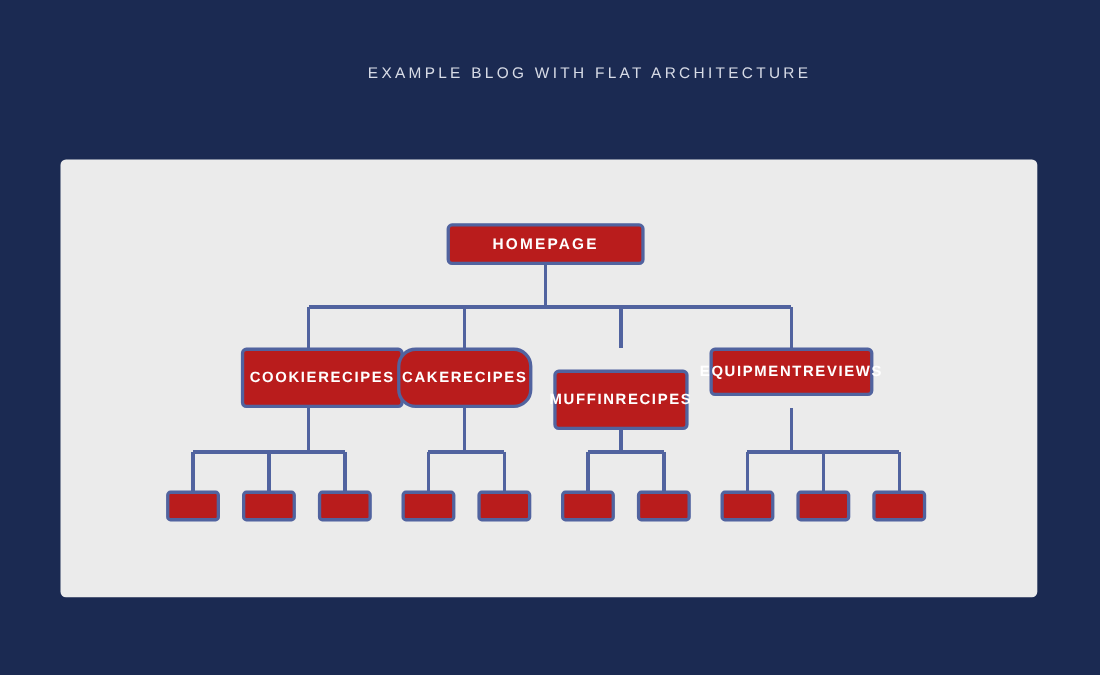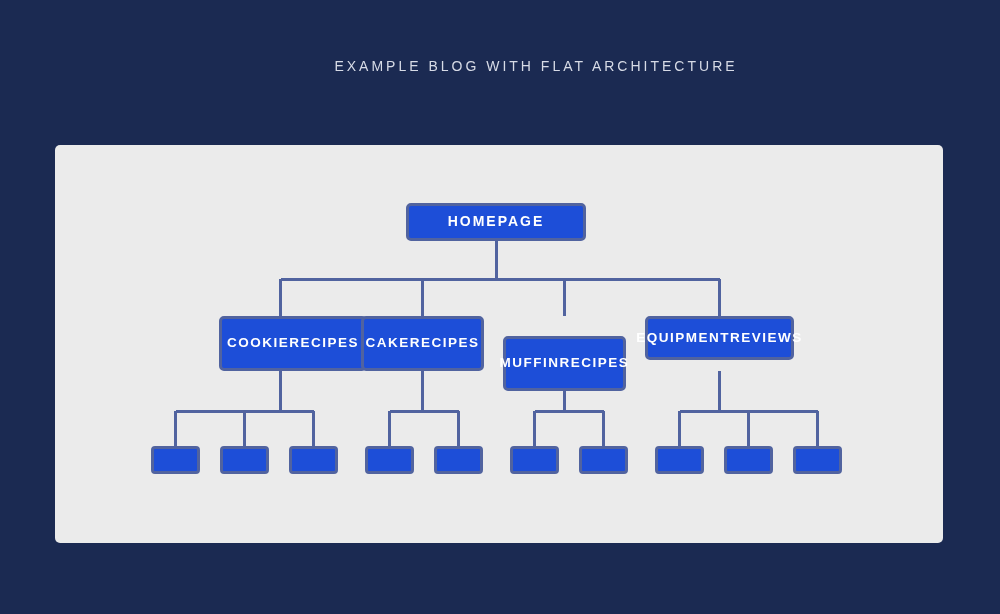--- a/index.html
+++ b/index.html
@@ -46,21 +46,21 @@
     position: absolute;
     left: 0;
     top: 0;
     width: 888px;
     height: 398px;
   }
 
   .node {
     position: absolute;
     box-sizing: border-box;
-    background: #1d4ed8;
+    background: #b91c1c;
     border: 3px solid #51639f;
     border-radius: 5px;
     display: flex;
     align-items: center;
     justify-content: center;
     color: #ffffff;
     font-weight: bold;
     text-align: center;
     line-height: 1.22;
     letter-spacing: 1.6px;
@@ -119,21 +119,21 @@
     </svg>
   <div id="node-layer">
       <div class="node node-root" style="left: 351px; top: 58px; width: 180px; height: 38px;">
         <span>HOMEPAGE</span>
       </div>
       <div class="node node-section" style="left: 164px; top: 171px; width: 148px; height: 55px;">
         <span>COOKIE</span>
         <br>
         <span>RECIPES</span>
       </div>
-      <div class="node node-section" style="left: 306px; top: 171px; width: 123px; height: 55px;">
+      <div class="node node-section" style="left: 306px; top: 171px; width: 123px; height: 55px; border-radius: 17px;">
         <span>CAKE</span>
         <br>
         <span>RECIPES</span>
       </div>
       <div class="node node-section" style="left: 448px; top: 171px; width: 123px; height: 55px; margin-top: 20px;">
         <span>MUFFIN</span>
         <br>
         <span>RECIPES</span>
       </div>
       <div class="node node-section" style="left: 590px; top: 171px; width: 149px; height: 44px;">

